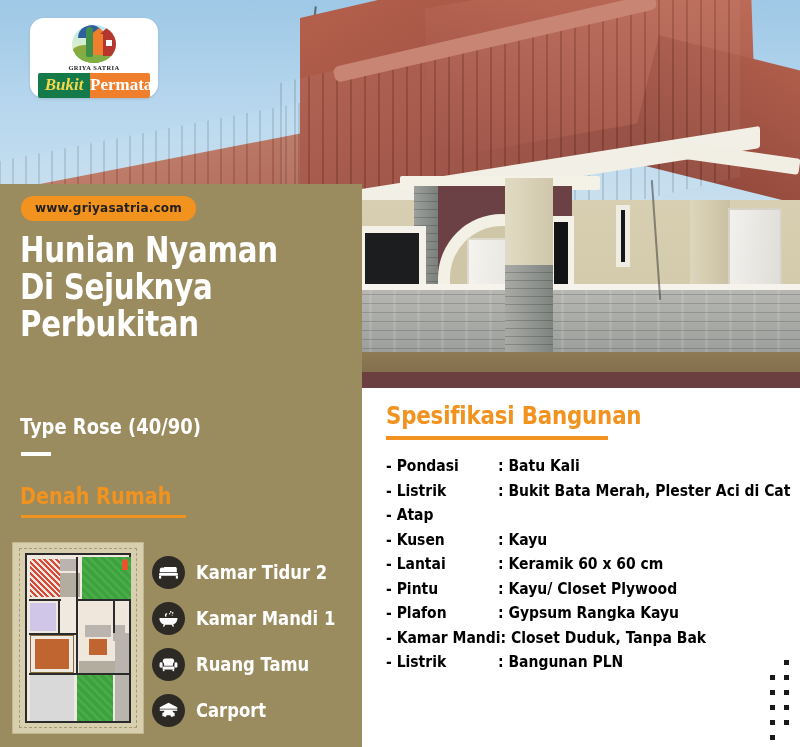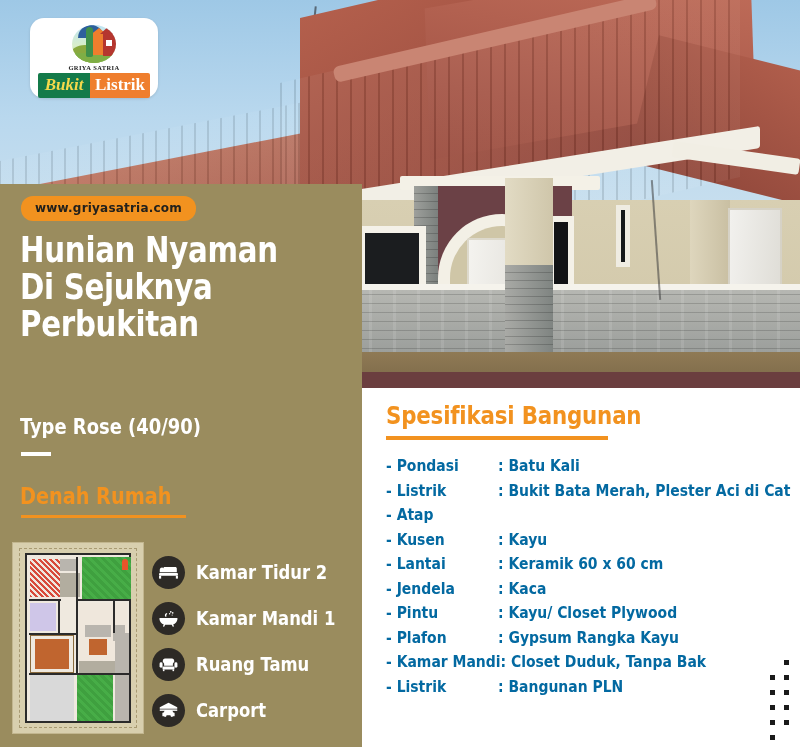--- a/index.html
+++ b/index.html
@@ -345,21 +345,21 @@
   }
   .spec-rule{
     position:absolute; left:24px; top:48px; width:222px; height:4px;
     background:#f2921f;
   }
   .spec-list{
     position:absolute; left:24px; top:66px; right:10px;
   }
   .spec-row{
     display:flex; align-items:baseline;
-    font-size:15.5px; color:#0369a1; font-weight:600;
+    font-size:15.5px; color:#000000; font-weight:600;
     line-height:24.5px;
     font-family:"DejaVu Sans Condensed","Liberation Sans Narrow","Liberation Sans",sans-serif;
   }
   .spec-key{
     flex:0 0 112px; white-space:nowrap;
   }
   .spec-val{ white-space:nowrap; }
   .spec-val:before{ content:": "; }
 
   
@@ -424,21 +424,21 @@
         <div class="em-ground"></div>
         <div class="em-house-o"></div>
         <div class="em-house-r"></div>
         <div class="em-win"></div>
         <div class="em-tree"></div>
       </div>
       <div class="emblem-text">GRIYA SATRIA</div>
     </div>
     <div class="logo-band">
       <div class="band-green">Bukit</div>
-      <div class="band-orange">Listrik</div>
+      <div class="band-orange">Permata</div>
     </div>
   </div>
 
   <div class="url-pill">www.griyasatria.com</div>
 
   <div class="headline">
     <div>Hunian Nyaman</div>
     <div>Di Sejuknya</div>
     <div>Perbukitan</div>
   </div>
@@ -563,24 +563,20 @@
         </div>
         <div class="spec-row">
           <span class="spec-key">- Kusen</span>
           <span class="spec-val">Kayu</span>
         </div>
         <div class="spec-row">
           <span class="spec-key">- Lantai</span>
           <span class="spec-val">Keramik 60 x 60 cm</span>
         </div>
         <div class="spec-row">
-          <span class="spec-key">- Jendela</span>
-          <span class="spec-val">Kaca</span>
-        </div>
-        <div class="spec-row">
           <span class="spec-key">- Pintu</span>
           <span class="spec-val">Kayu/ Closet Plywood</span>
         </div>
         <div class="spec-row">
           <span class="spec-key">- Plafon</span>
           <span class="spec-val">Gypsum Rangka Kayu</span>
         </div>
         <div class="spec-row">
           <span class="spec-key">- Kamar Mandi</span>
           <span class="spec-val">Closet Duduk, Tanpa Bak</span>

